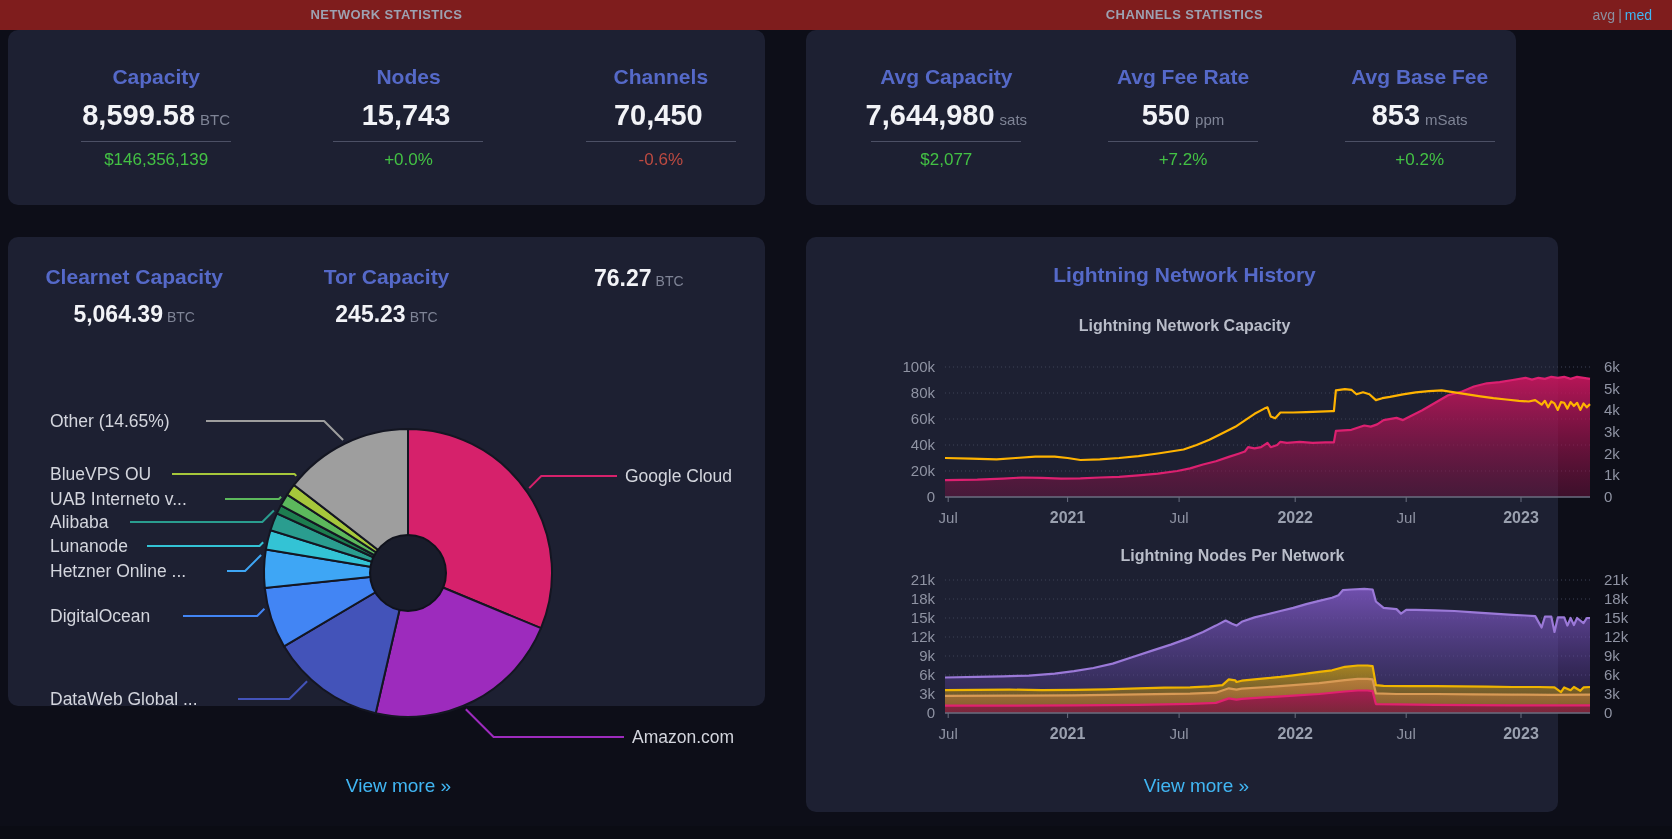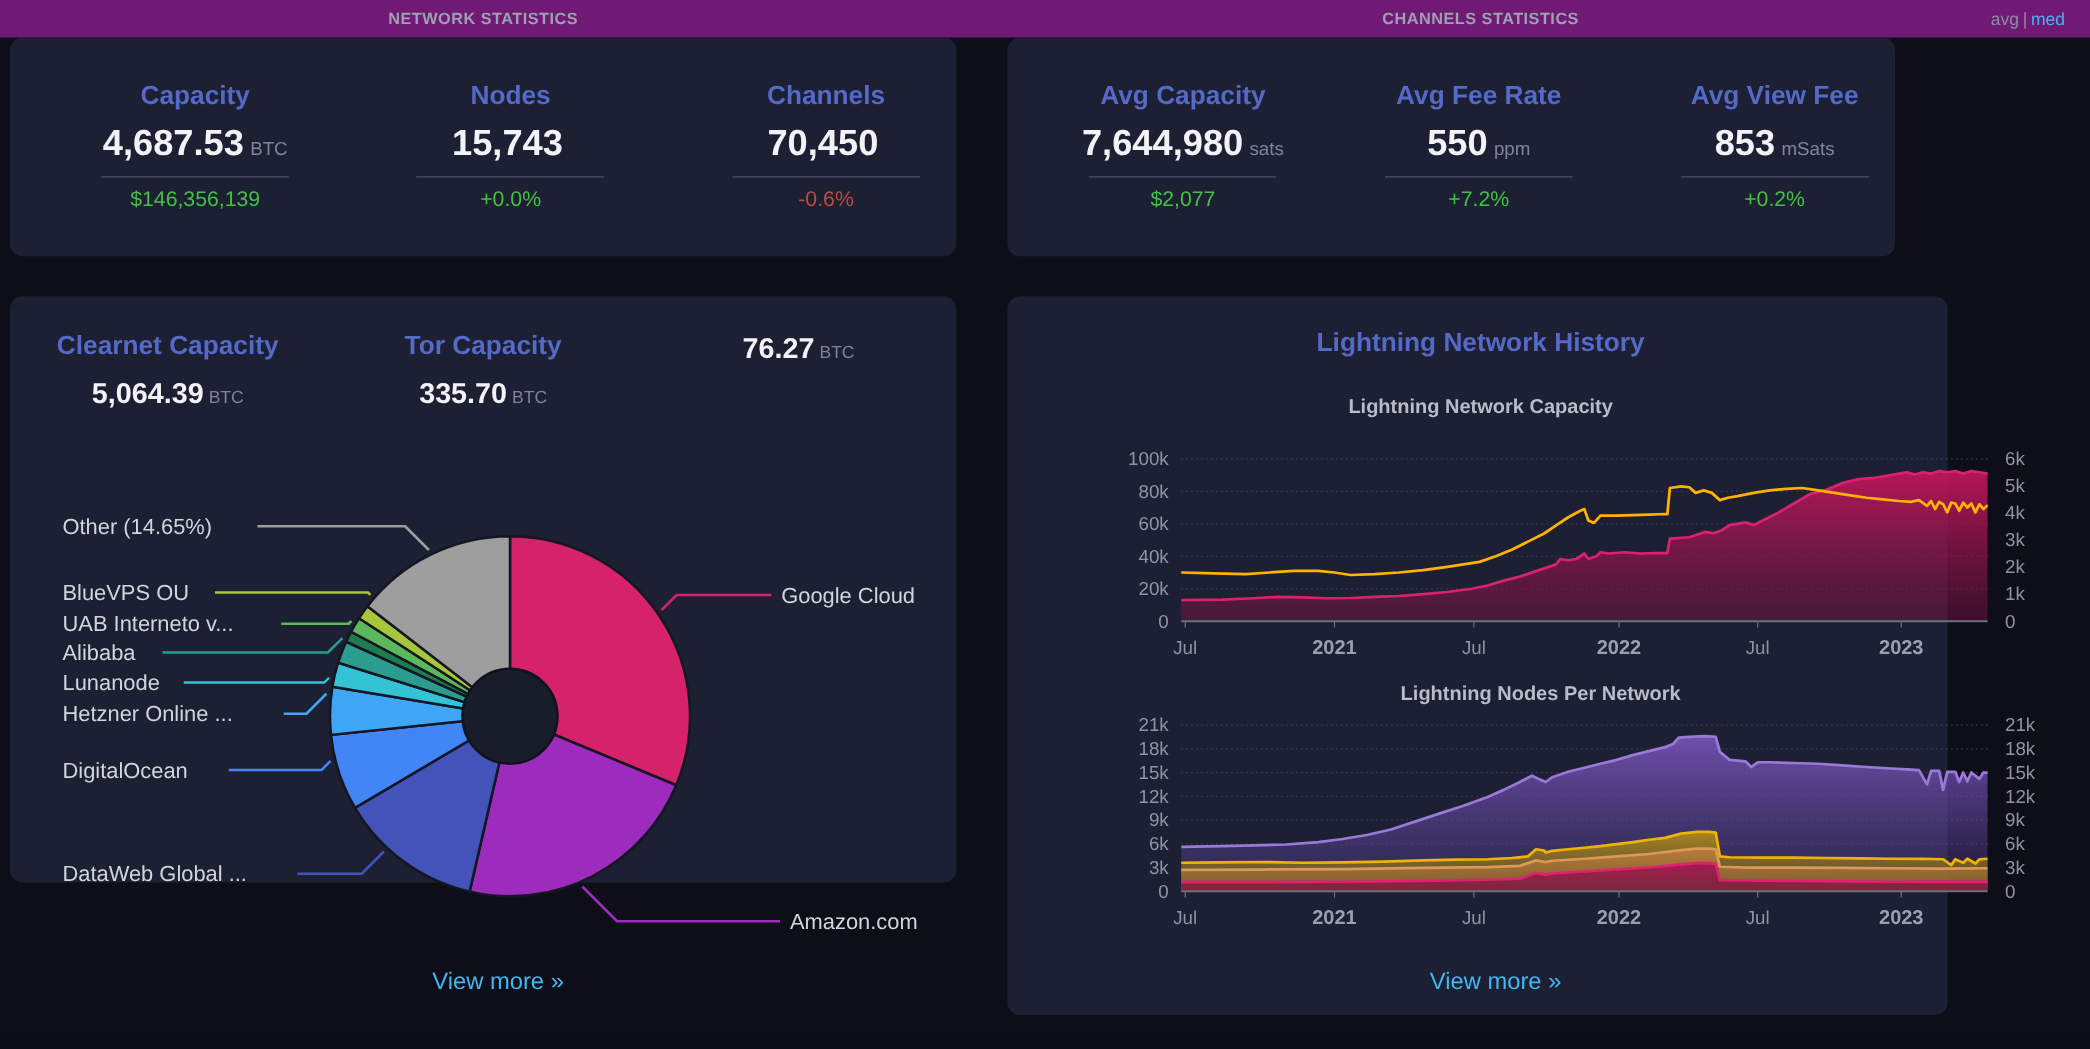--- a/index.html
+++ b/index.html
@@ -2,21 +2,21 @@
 <html style="--accent-blue: #5569c8; --green: #43c144; --red: #bc4a41; --link: #41b6f3; --yellow: #ffb300; --crimson: #dc2070;"><head>
 <meta charset="utf-8">
 <style>
   html,body{margin:0;padding:0;}
   body{
     width:1672px;height:839px;position:relative;overflow:hidden;
     background:#0d0e18;
     font-family:"Liberation Sans", sans-serif;
     -webkit-font-smoothing:antialiased;
   }
-  .strip{position:absolute;top:0;left:0;width:1672px;height:30px;background:#701a75;}
+  .strip{position:absolute;top:0;left:0;width:1672px;height:30px;background:#7f1d1d;}
   .bottomstrip{position:absolute;top:826px;left:0;width:1672px;height:13px;background:#0b0c14;}
   .strip-title{position:absolute;top:7px;font-size:13px;font-weight:bold;color:#9da1b1;letter-spacing:.4px;}
   #strip-title-left{left:8px;width:757px;text-align:center;}
   #strip-title-right{left:806px;width:757px;text-align:center;}
   .avgmed{position:absolute;top:7px;right:20px;font-size:14px;}
   .avgmed .avg{color:#8b90a0;cursor:pointer;}
   .avgmed .sep{color:#8b90a0;margin:0 3px;}
   .avgmed .med{color:var(--link,#41b6f3);cursor:pointer;}
 
   .card{position:absolute;background:#1d2032;border-radius:10px;}
@@ -69,21 +69,21 @@
   <div class="avgmed">
     <span class="avg">avg</span><span class="sep">|</span><span class="med">med</span>
   </div>
 </div>
 <div class="bottomstrip"></div>
 
 <div class="card" id="card-network">
   <div class="stats-row">
     <div class="stat">
       <div class="stat-label">Capacity</div>
-      <div class="stat-value"><span>4,687.53</span><span class="stat-unit">BTC</span></div>
+      <div class="stat-value"><span>8,599.58</span><span class="stat-unit">BTC</span></div>
       <div class="stat-divider"></div>
       <div class="stat-change" data-trend="up">$146,356,139</div>
     </div>
     <div class="stat">
       <div class="stat-label">Nodes</div>
       <div class="stat-value"><span>15,743</span><span class="stat-unit"></span></div>
       <div class="stat-divider"></div>
       <div class="stat-change" data-trend="up">+0.0%</div>
     </div>
     <div class="stat">
@@ -103,37 +103,37 @@
       <div class="stat-divider"></div>
       <div class="stat-change" data-trend="up">$2,077</div>
     </div>
     <div class="stat">
       <div class="stat-label">Avg Fee Rate</div>
       <div class="stat-value"><span>550</span><span class="stat-unit">ppm</span></div>
       <div class="stat-divider"></div>
       <div class="stat-change" data-trend="up">+7.2%</div>
     </div>
     <div class="stat">
-      <div class="stat-label">Avg View Fee</div>
+      <div class="stat-label">Avg Base Fee</div>
       <div class="stat-value"><span>853</span><span class="stat-unit">mSats</span></div>
       <div class="stat-divider"></div>
       <div class="stat-change" data-trend="up">+0.2%</div>
     </div>
   </div>
 </div>
 
 <div class="card" id="card-pie">
   <div class="cap-row">
     <div class="cap">
       <div class="cap-label">Clearnet Capacity</div>
       <div class="cap-value"><span>5,064.39</span><span class="cap-unit">BTC</span></div>
     </div>
     <div class="cap">
       <div class="cap-label">Tor Capacity</div>
-      <div class="cap-value"><span>335.70</span><span class="cap-unit">BTC</span></div>
+      <div class="cap-value"><span>245.23</span><span class="cap-unit">BTC</span></div>
     </div>
     <div class="cap">
       <div class="cap-value"><span>76.27</span><span class="cap-unit">BTC</span></div>
     </div>
   </div>
   <div id="pie-box"><svg width="757" height="575" viewBox="0 0 757 575">
         <path d="M400,336L400.0,192.0A144,144 0 0 1 533.0,391.2Z" fill="#d6216b" stroke="#141622" stroke-width="2"></path>
         <path d="M400,336L533.0,391.2A144,144 0 0 1 367.7,476.3Z" fill="#9d2bbd" stroke="#141622" stroke-width="2"></path>
         <path d="M400,336L367.7,476.3A144,144 0 0 1 276.0,409.3Z" fill="#4353b9" stroke="#141622" stroke-width="2"></path>
         <path d="M400,336L276.0,409.3A144,144 0 0 1 256.8,350.9Z" fill="#4285f4" stroke="#141622" stroke-width="2"></path>

